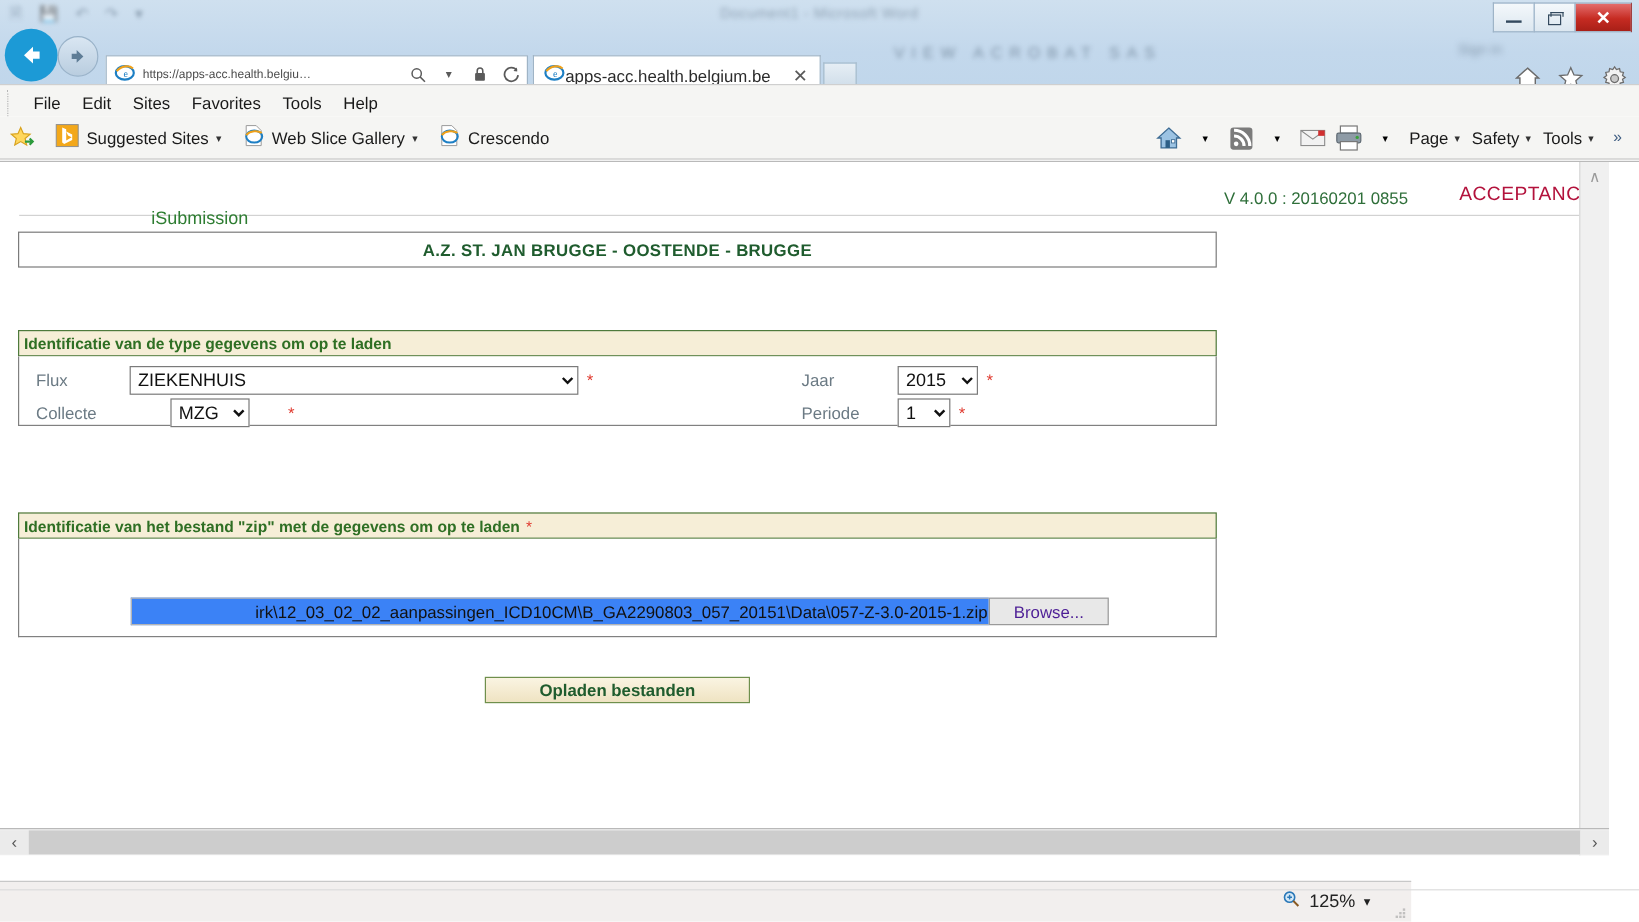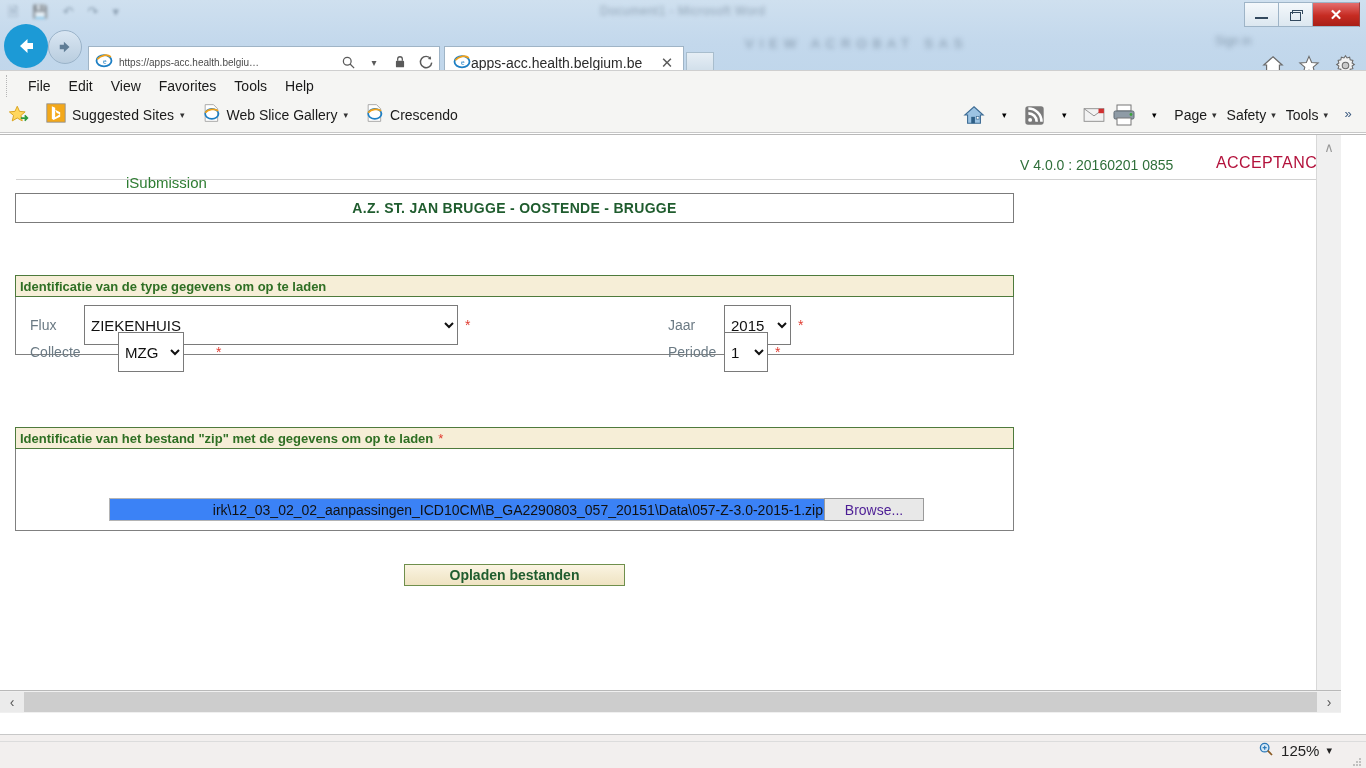--- a/index.html
+++ b/index.html
@@ -154,21 +154,21 @@
   #block-file{top:430px;}
   #block-file .bbody{height:82px;}
 
   .fieldrow{position:absolute;display:flex;align-items:center;}
   .flabel{font-size:14px;color:#6b7a84;white-space:nowrap;}
   .star{color:#e03a2f;font-size:14px;margin-left:7px;}
 
   select.sel{
     font-family:"Liberation Sans",sans-serif;font-size:15px;color:#111;
     background:#fff;border:1px solid #7a7a7a;border-radius:0;
-    padding:1px 2px;height:40px;box-sizing:border-box;
+    padding:1px 2px;height:24px;box-sizing:border-box;margin-left:24px;
   }
   select.sel.wide{width:374px;}
   select.sel.jaar{width:67px;}
   select.sel.per{width:44px;}
   select.sel.coll{width:66px;}
 
   
   .fileinput{
     position:absolute;left:93px;top:49px;display:flex;align-items:stretch;
   }
@@ -198,21 +198,21 @@
   .vscroll .arrow.down{position:absolute;bottom:0;left:0;}
   .hscroll{
     position:absolute;left:0;bottom:0;width:1341px;height:22px;background:#f0f0f0;border-top:1px solid #b9b9b9;
     display:flex;align-items:center;
   }
   .hscroll .arrow{width:24px;height:20px;display:flex;align-items:center;justify-content:center;color:#555;font-size:14px;background:#ebebeb;}
   .hscroll .track{flex:1;height:20px;background:#cdcdcd;}
 
   
   .statusbar{
-    position:absolute;left:0;bottom:0;width:1366px;height:34px;background:#f2efee;
+    position:absolute;left:0;bottom:0;width:1176px;height:34px;background:#f2efee;
     border-top:1px solid #c8c8c8;box-sizing:border-box;
   }
   .statusbar .zoom{
     position:absolute;right:34px;top:6px;display:flex;align-items:center;gap:7px;font-size:15px;color:#222;
   }
   .statusbar .zoomcaret{font-size:11px;color:#222;}
   .statusbar .grip{position:absolute;right:4px;bottom:3px;width:12px;height:12px;opacity:.55;}
   .statusbar .sb-top-line{position:absolute;left:0;top:6px;width:1366px;height:1px;background:#dcdcdc;}
 </style>
 </head>
@@ -313,21 +313,21 @@
           <circle cx="12" cy="12" r="3.4" fill="#c9c9c9" stroke="#6b6b6b" stroke-width="1.1"></circle>
         </svg>
       </span>
     </div>
   </div>
 
   <div class="menubar">
     <span class="dotted"></span>
     <span class="mi">File</span>
     <span class="mi">Edit</span>
-    <span class="mi">View</span>
+    <span class="mi">Sites</span>
     <span class="mi">Favorites</span>
     <span class="mi">Tools</span>
     <span class="mi">Help</span>
   </div>
 
   <div class="cmdbar">
     <span class="dotted"></span>
     <span class="fav">
       <svg width="22" height="21" viewBox="0 0 24 24">
         <path d="M10 2.6 L12.6 8.4 L19 9 L14.2 13.1 L15.7 19.3 L10 16 L4.3 19.3 L5.8 13.1 L1 9 L7.4 8.4 Z" fill="#ffd75e" stroke="#d8a21e" stroke-width="1.1"></path>

